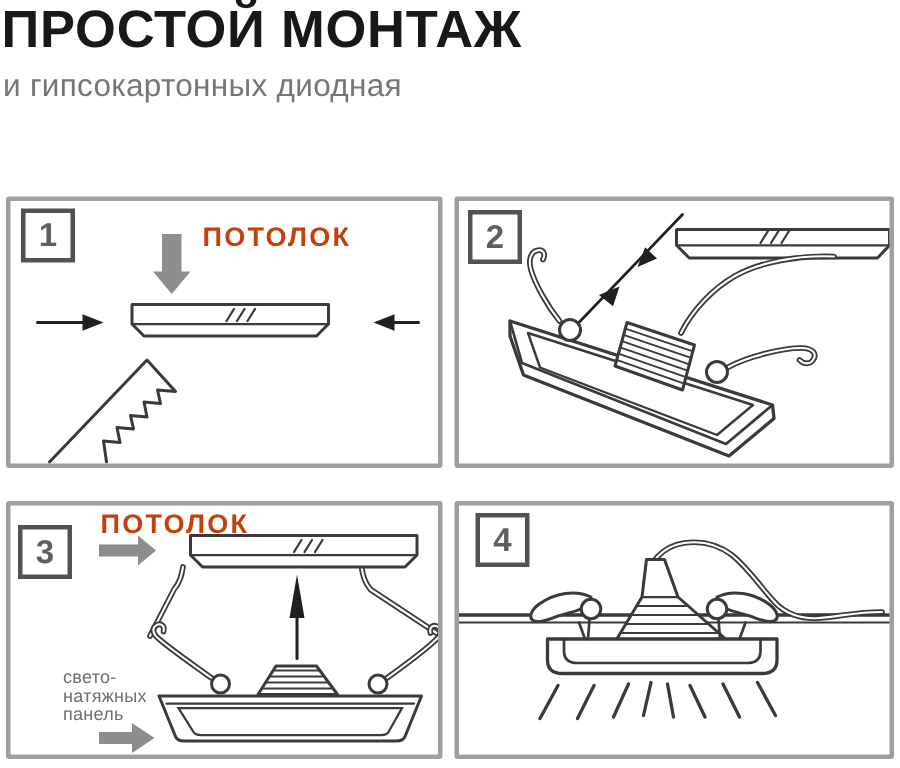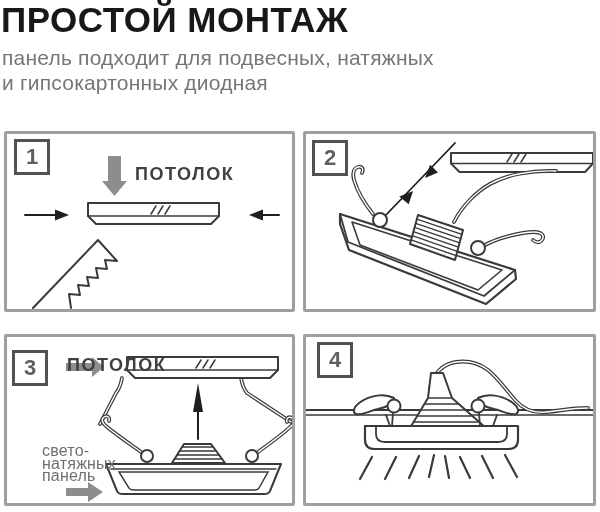--- a/index.html
+++ b/index.html
@@ -26,43 +26,42 @@
   #p3{left:4px;top:334px;width:291px;height:172px;}
   #p4{left:303px;top:334px;width:293px;height:172px;}
   .panel svg{position:absolute;left:0;top:0;}
   .stepbox{
     position:absolute;width:36px;height:36px;background:#fff;
     border:3px solid #525252;box-sizing:border-box;
     display:flex;align-items:center;justify-content:center;
     font-size:22px;font-weight:bold;color:#5f5f5f;z-index:3;
   }
   .ceillabel{
-    position:absolute;font-size:18px;font-weight:bold;color:#404040;
-    letter-spacing:1.5px;white-space:nowrap;z-index:2;margin-top:16px;
+    position:absolute;font-size:18px;font-weight:bold;color:#c2410c;
+    letter-spacing:1.5px;white-space:nowrap;z-index:2;
   }
   .ledlabel{
-    position:absolute;font-size:16px;color:#6f6f6f;line-height:12.5px;
+    position:absolute;font-size:12px;color:#6f6f6f;line-height:12.5px;
     z-index:2;letter-spacing:.2px;
   }
   
   .ln{fill:none;stroke:#3a3a3a;stroke-width:2;stroke-linecap:round;stroke-linejoin:round;}
   .lnf{fill:#fff;stroke:#3a3a3a;stroke-width:2;stroke-linejoin:round;}
   .thin{fill:none;stroke:#3a3a3a;stroke-width:1.5;stroke-linecap:round;}
   .dblo{fill:none;stroke:#3a3a3a;stroke-width:3.8;stroke-linecap:round;stroke-linejoin:round;}
   .dbli{fill:none;stroke:#ffffff;stroke-width:1.4;stroke-linecap:round;stroke-linejoin:round;}
   .blk{stroke:#1f1f1f;}
   .blkf{fill:#1f1f1f;stroke:none;}
   .gryf{fill:#8d8d8d;stroke:none;}
 </style>
 </head>
 <body>
 
 <div class="title">ПРОСТОЙ МОНТАЖ</div>
 <div class="subtitle">
-  <div>панель подходит для подвесных, натяжных</div>
   <div>и гипсокартонных диодная</div>
 </div>
 
 <div class="panel" id="p1">
   <div class="stepbox" style="left:7px;top:5px;">
     <span>1</span>
   </div>
   <div class="ceillabel" style="left:128px;top:14px;">ПОТОЛОК</div>
   <svg width="285" height="175" viewBox="0 0 285 175">
     <g>

